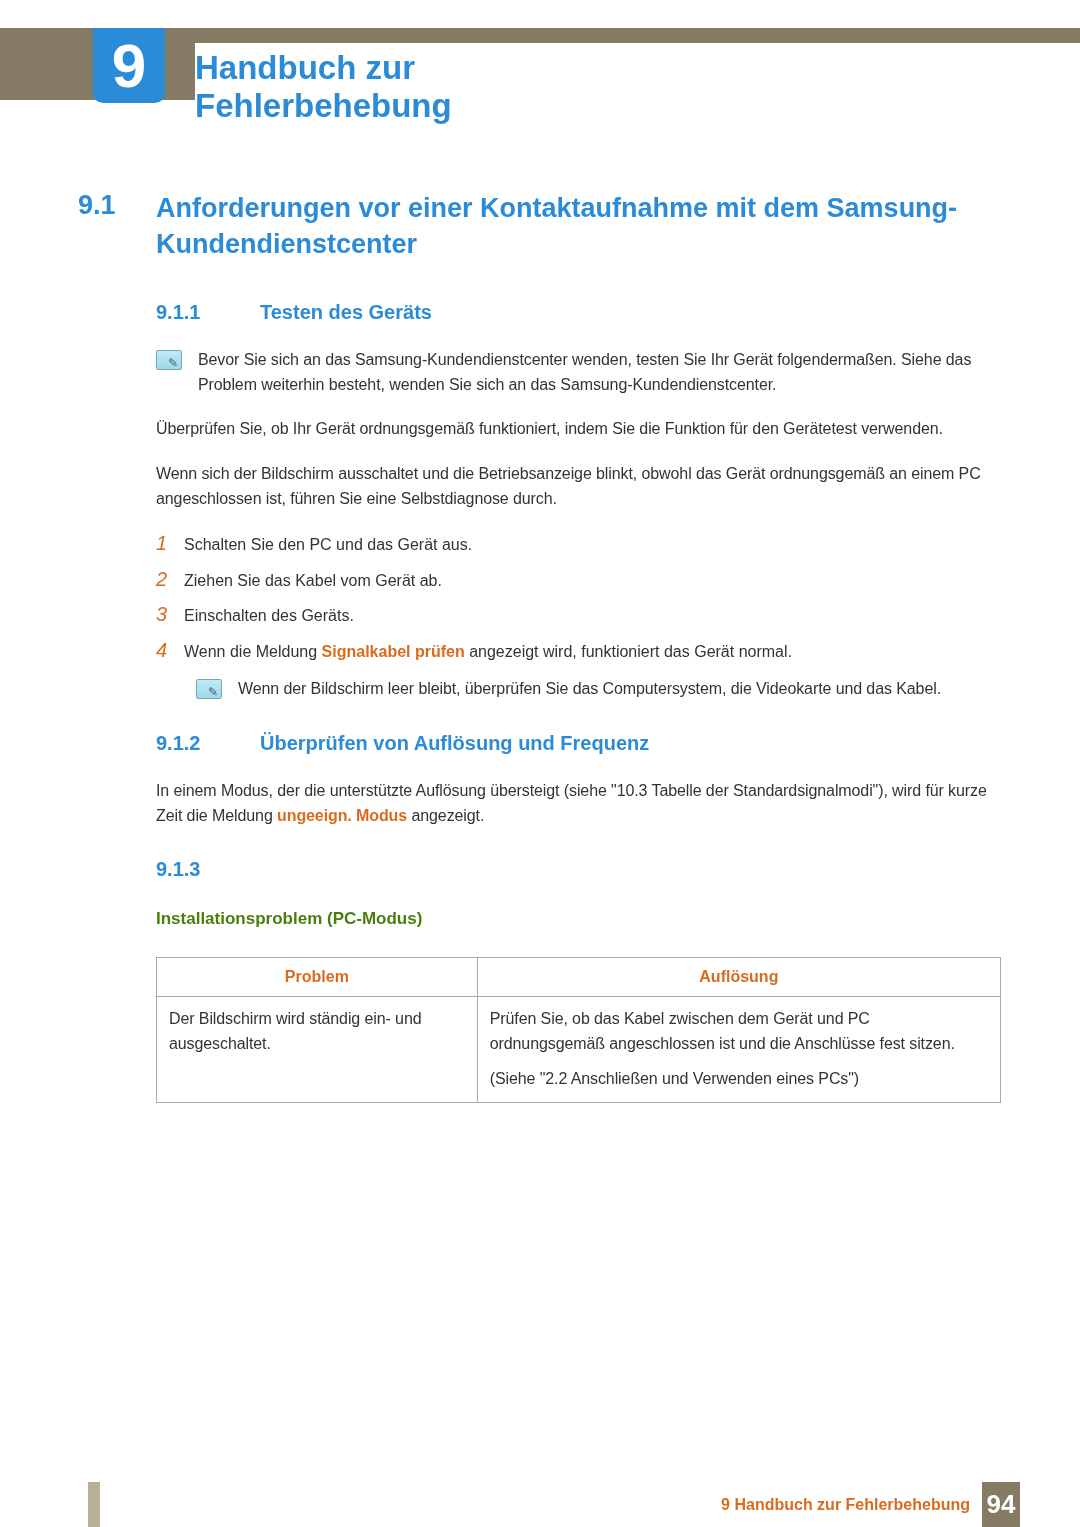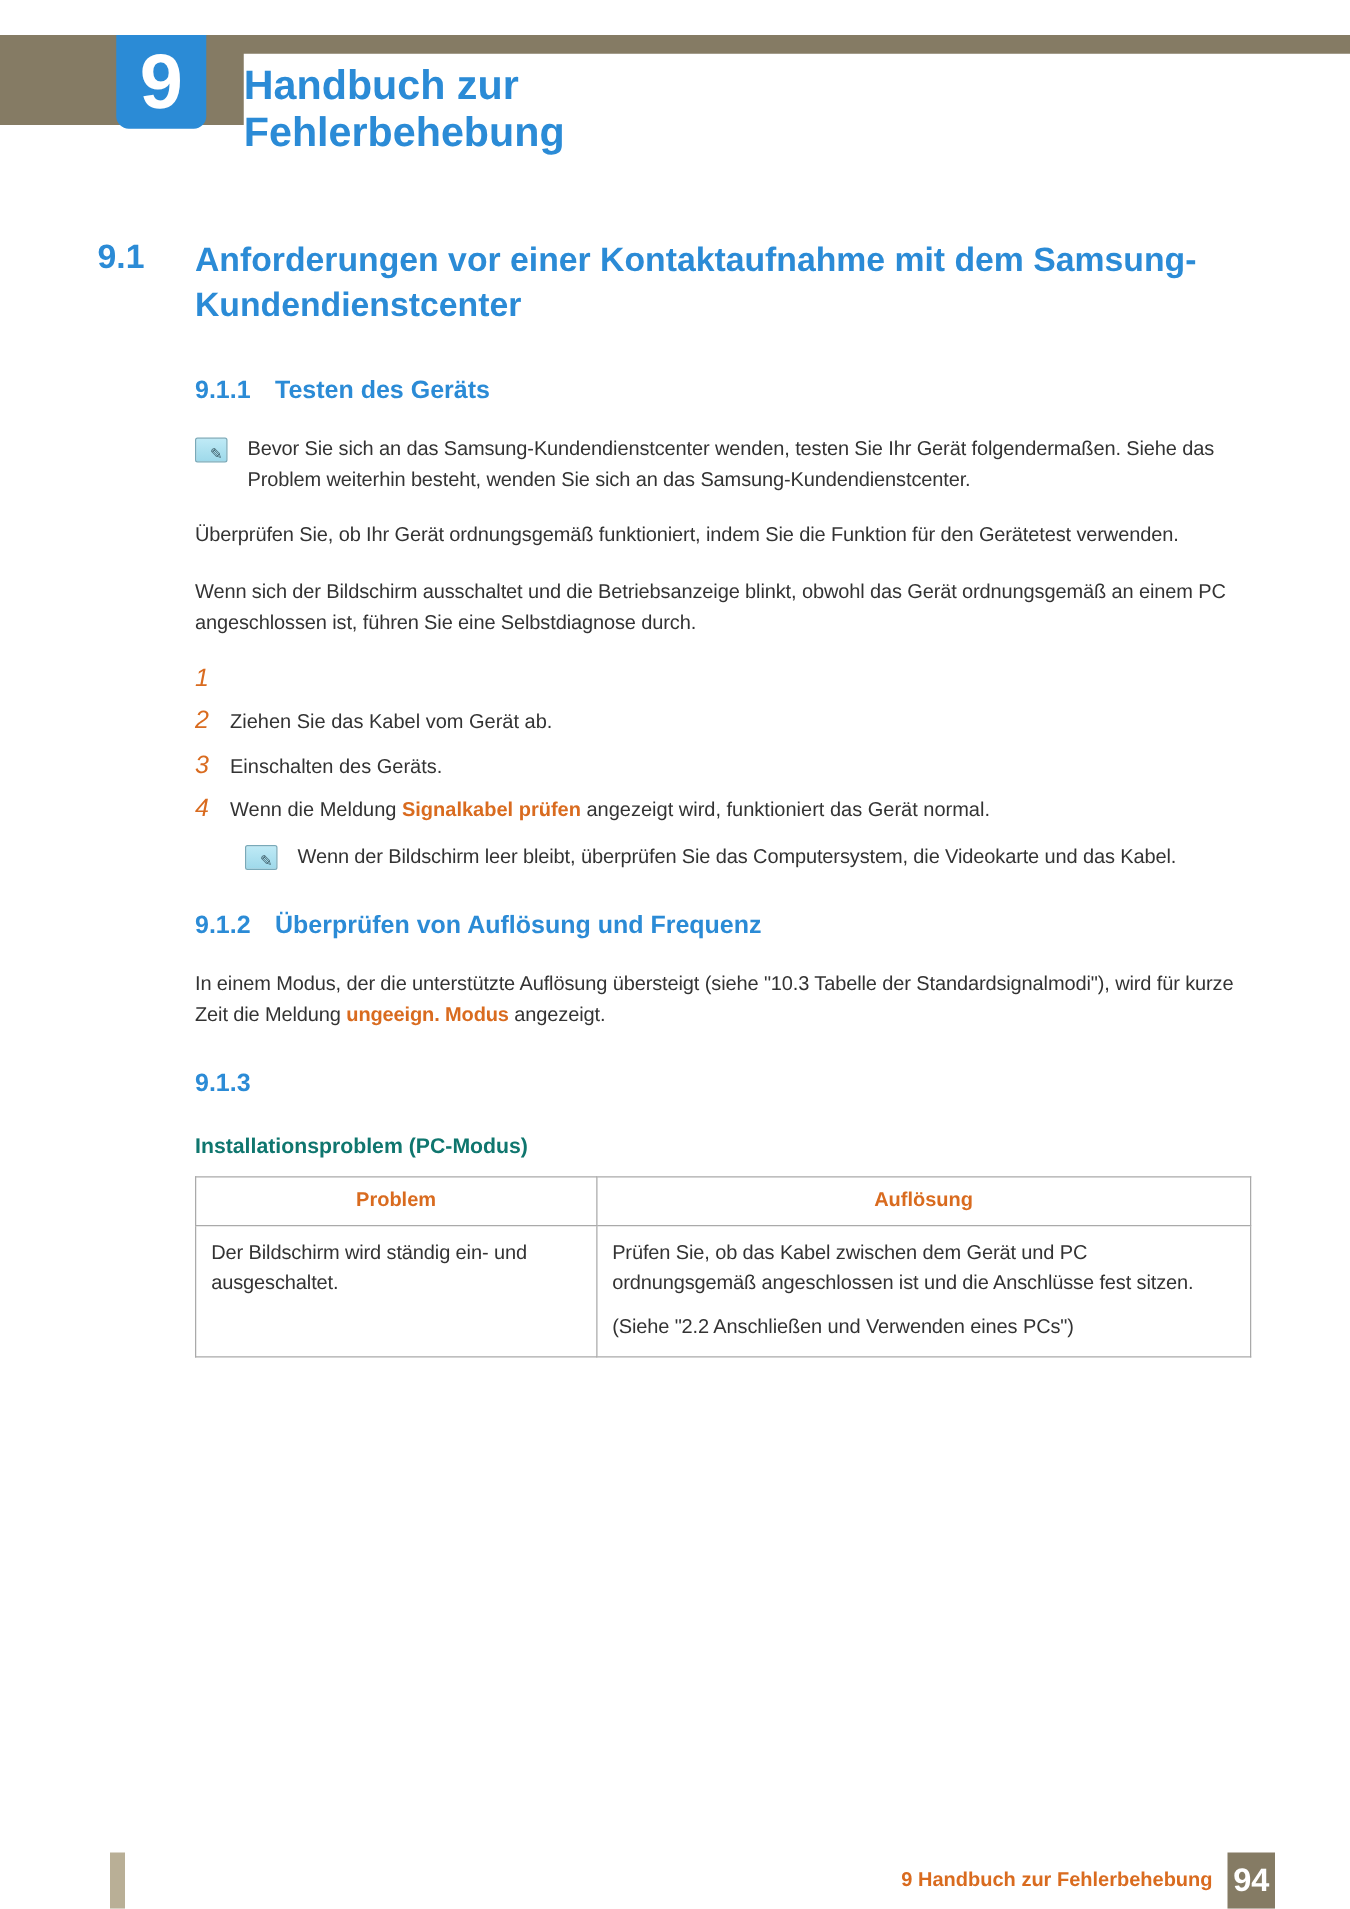--- a/index.html
+++ b/index.html
@@ -68,20 +68,21 @@
     font-size: 27px;
     font-weight: bold;
     line-height: 1.35;
   }
   .h2-row {
     display: flex;
     align-items: baseline;
     margin-left: 78px;
     margin-bottom: 24px;
     margin-top: 30px;
+    gap: 40px;
   }
   .h2-num {
     color: #2b8bd6;
     font-size: 20px;
     font-weight: bold;
     width: 64px;
     flex-shrink: 0;
   }
   .h2-txt {
     color: #2b8bd6;
@@ -146,26 +147,26 @@
   .ol-txt {
     font-size: 16px;
     line-height: 1.55;
     color: #333333;
   }
   .bold-orange {
     color: #d96b1f;
     font-weight: bold;
   }
   .h3 {
-    color: #0f766e;
+    color: #4d7c0f;
     font-size: 17px;
     font-weight: bold;
     margin-left: 78px;
     margin-top: 28px;
-    margin-bottom: 14px;
+    margin-bottom: 28px;
   }
   table {
     margin-left: 78px;
     border-collapse: collapse;
     width: 845px;
   }
   th, td {
     border: 1px solid #aaaaaa;
     padding: 10px 12px;
     text-align: left;
@@ -242,20 +243,21 @@
     <div class="note-icon"></div>
     <div class="note-text">Bevor Sie sich an das Samsung-Kundendienstcenter wenden, testen Sie Ihr Gerät folgendermaßen. Siehe das Problem weiterhin besteht, wenden Sie sich an das Samsung-Kundendienstcenter.</div>
   </div>
 
   <div class="para">Überprüfen Sie, ob Ihr Gerät ordnungsgemäß funktioniert, indem Sie die Funktion für den Gerätetest verwenden.</div>
   <div class="para">Wenn sich der Bildschirm ausschaltet und die Betriebsanzeige blinkt, obwohl das Gerät ordnungsgemäß an einem PC angeschlossen ist, führen Sie eine Selbstdiagnose durch.</div>
 
   <div class="ol">
     <div class="ol-item">
       <div class="ol-num">1</div>
+      <div class="ol-txt">Schalten Sie den PC und das Gerät aus.</div>
     </div>
     <div class="ol-item">
       <div class="ol-num">2</div>
       <div class="ol-txt">Ziehen Sie das Kabel vom Gerät ab.</div>
     </div>
     <div class="ol-item">
       <div class="ol-num">3</div>
       <div class="ol-txt">Einschalten des Geräts.</div>
     </div>
     <div class="ol-item">

